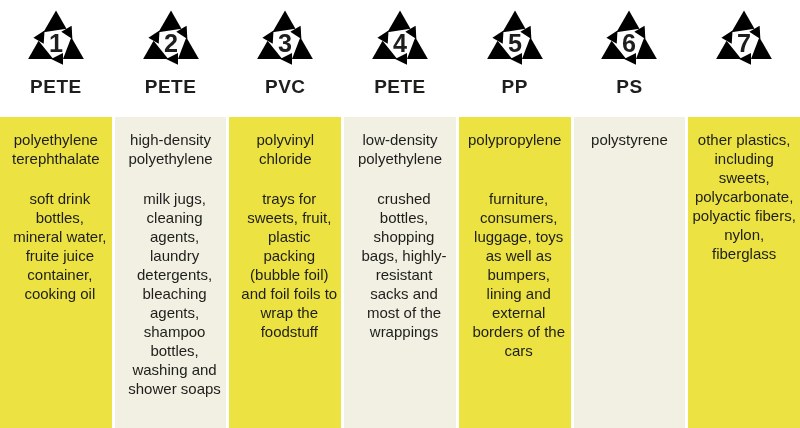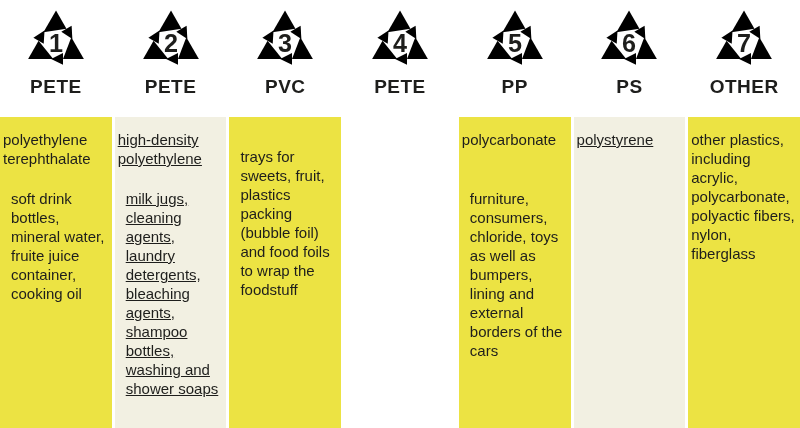--- a/index.html
+++ b/index.html
@@ -45,26 +45,27 @@
   .code {
     margin-top: 1px;
     font-size: 19px;
     font-weight: 700;
     letter-spacing: 0.5px;
     color: var(--ink, #1e1e1c);
   }
   .box {
     flex: 1;
     padding: 13px 3px 6px;
+    text-align: center;
     color: var(--ink, #1e1e1c);
     font-size: 15px;
     line-height: 19px;
   }
   .box.yellow { background: var(--yellow, #ece343); }
-  .box.beige  { background: var(--beige, #f2f0e2); text-decoration: underline; }
+  .box.beige  { background: var(--beige, #f2f0e2); }
   .chem {
     margin: 0;
     min-height: 42px;
   }
   .uses {
     margin: 17px 0 0 8px;
   }
 </style>
 </head>
 <body>
@@ -120,45 +121,50 @@
 
   <div class="col">
     <div class="head">
       <svg class="sym" viewBox="0 0 120 100">
         <use href="#recsym"></use>
         <text class="num" x="60" y="67">3</text>
       </svg>
       <div class="code">PVC</div>
     </div>
     <div class="box yellow">
-      <p class="uses">trays for sweets, fruit, plastics packing (bubble foil) and food foils to wrap the foodstuff</p>
+      <p class="chem">polyvinyl chloride</p>
+      <p class="uses">trays for sweets, fruit, plastic packing (bubble foil) and foil foils to wrap the foodstuff</p>
     </div>
   </div>
 
   <div class="col">
     <div class="head">
       <svg class="sym" viewBox="0 0 120 100">
         <use href="#recsym"></use>
         <text class="num" x="60" y="67">4</text>
       </svg>
       <div class="code">PETE</div>
+    </div>
+    <div class="box beige">
+      <p class="chem">low-density polyethylene</p>
+      <p class="uses">crushed bottles, shopping bags, highly-resistant sacks and most of the wrappings</p>
     </div>
   </div>
 
   <div class="col">
     <div class="head">
       <svg class="sym" viewBox="0 0 120 100">
         <use href="#recsym"></use>
         <text class="num" x="60" y="67">5</text>
       </svg>
       <div class="code">PP</div>
     </div>
     <div class="box yellow">
-      <p class="chem">polycarbonate</p>
-      <p class="uses">furniture, consumers, chloride, toys as well as bumpers, lining and external borders of the cars</p>
+      <p class="chem">polypropylene</p>
+      <p class="uses">furniture, consumers, luggage, toys as well as bumpers, lining and external borders of the cars</p>
     </div>
   </div>
 
   <div class="col">
     <div class="head">
       <svg class="sym" viewBox="0 0 120 100">
         <use href="#recsym"></use>
         <text class="num" x="60" y="67">6</text>
       </svg>
       <div class="code">PS</div>
@@ -167,21 +173,20 @@
       <p class="chem">polystyrene</p>
     </div>
   </div>
 
   <div class="col">
     <div class="head">
       <svg class="sym" viewBox="0 0 120 100">
         <use href="#recsym"></use>
         <text class="num" x="60" y="67">7</text>
       </svg>
-      <div class="code">OTHER</div>
     </div>
     <div class="box yellow">
-      <p class="chem">other plastics, including acrylic, polycarbonate, polyactic fibers, nylon, fiberglass</p>
+      <p class="chem">other plastics, including sweets, polycarbonate, polyactic fibers, nylon, fiberglass</p>
       <p class="uses"></p>
     </div>
   </div>
 
 </div>
 
 </body></html>

